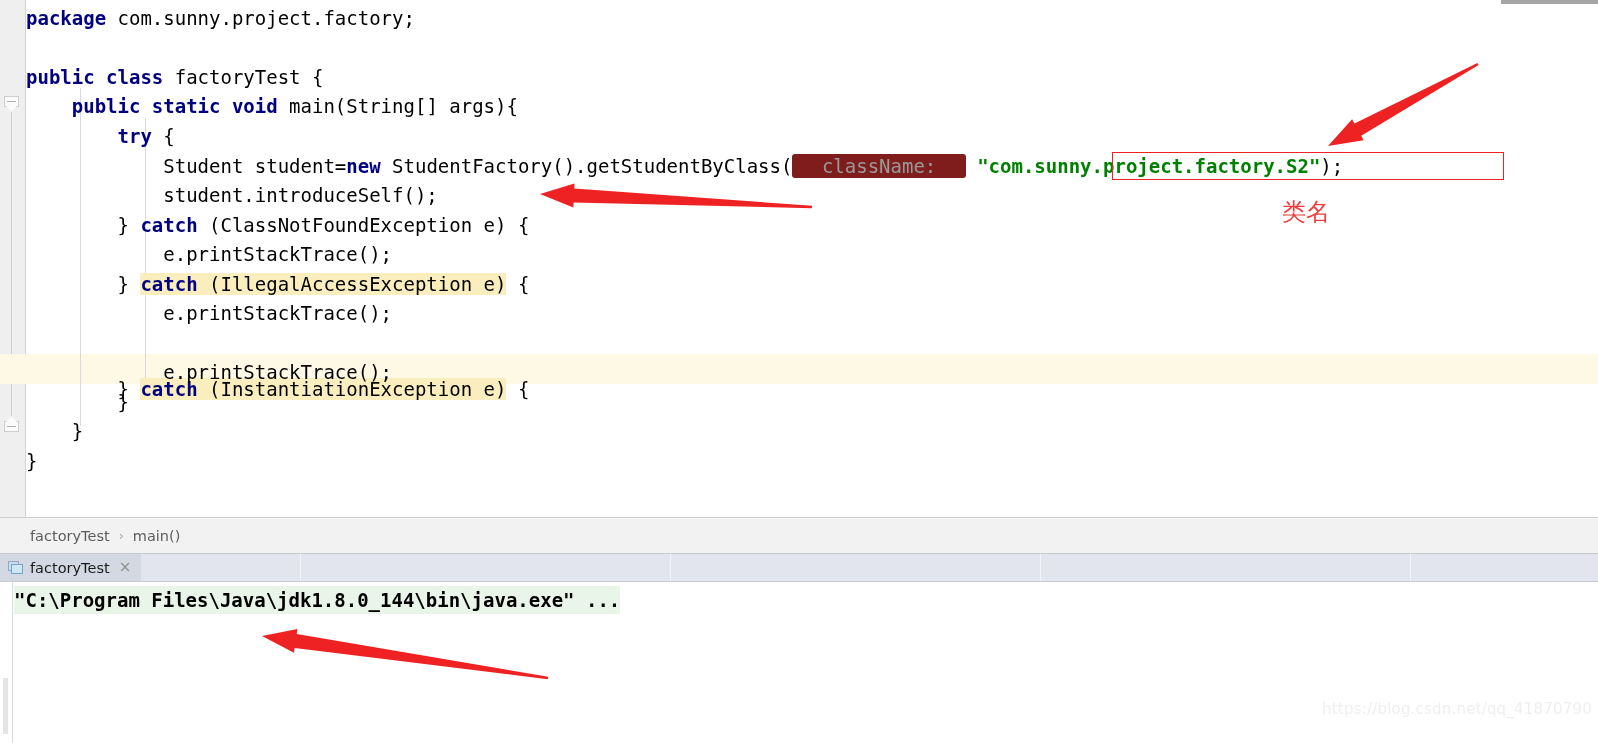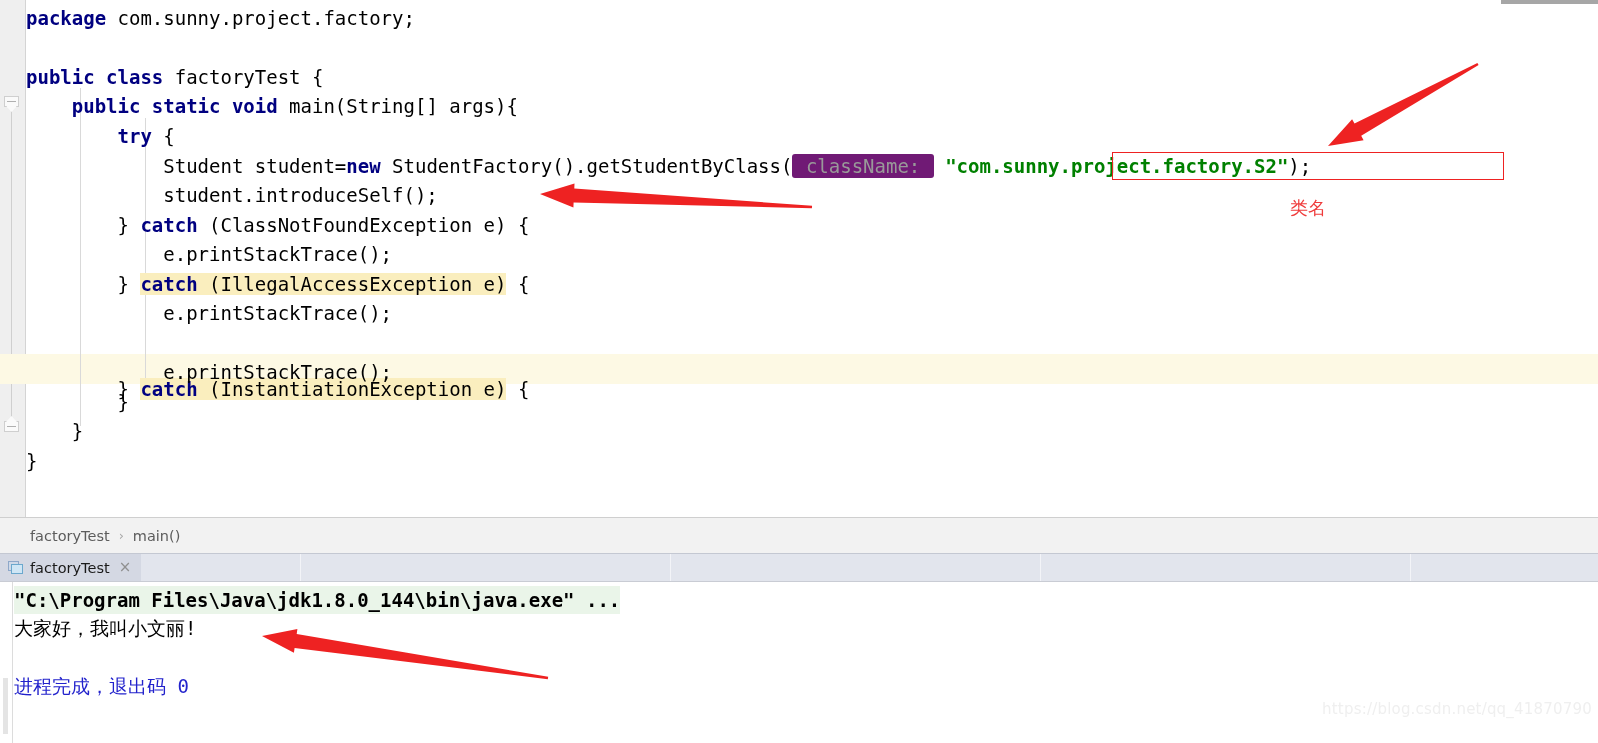--- a/index.html
+++ b/index.html
@@ -121,40 +121,39 @@
     width: 1px;
     background: #d9d9d9;
   }
 
   
   .kw   { color: #000080; font-weight: bold; }
   .str  { color: #008000; font-weight: bold; }
   .plain{ color: #000000; }
   .hint {
     color: #999999;
-    background: #701a75;
+    background: #7f1d1d;
     border-radius: 3px;
-    padding: 1px 2px;
+    padding: 1px 18px;
   }
   .hl { background: #faeebe; }
 
   
   .ann-box {
     position: absolute;
     border: 1.4px solid #ee2222;
     box-sizing: border-box;
     pointer-events: none;
   }
   .ann-text {
     position: absolute;
     color: #ef3b3b;
     font-family: Liberation Sans, sans-serif;
-    font-size: 18px;
+    font-size: 24px;
     white-space: pre;
-    margin-left: 8px;
   }
   svg.ann-arrow {
     position: absolute;
     overflow: visible;
     pointer-events: none;
   }
 
   
   #breadcrumb {
     position: absolute;
@@ -378,23 +377,21 @@
       <span class="tab-close">×</span>
     </div>
   </div>
 
   <div id="console">
     <div id="console-gutter">
       <div class="thumb"></div>
     </div>
     <div id="console-out">
         <div class="cline cmd" style="top: 4px;">"C:\Program Files\Java\jdk1.8.0_144\bin\java.exe" ...</div>
-        <div class="cline outtext" style="top: 32px;">大家好，我叫小文丽!</div>
         <div class="cline outtext" style="top: 60px;"></div>
-        <div class="cline exitcode" style="top: 90px;">进程完成，退出码 0</div>
       </div>
     <svg class="ann-arrow" id="arrows-console" style="left:0; top:0; width:1598px; height:162px;">
         <polygon points="548.2,94.8 296.7,52.0 297.4,47.1 262.0,54.0 293.9,70.8 294.6,65.9 547.8,97.2" fill="#ee2222"></polygon>
       </svg>
   </div>
 
   <div id="watermark">https://blog.csdn.net/qq_41870790</div>
 </div>
 
 </body></html>

